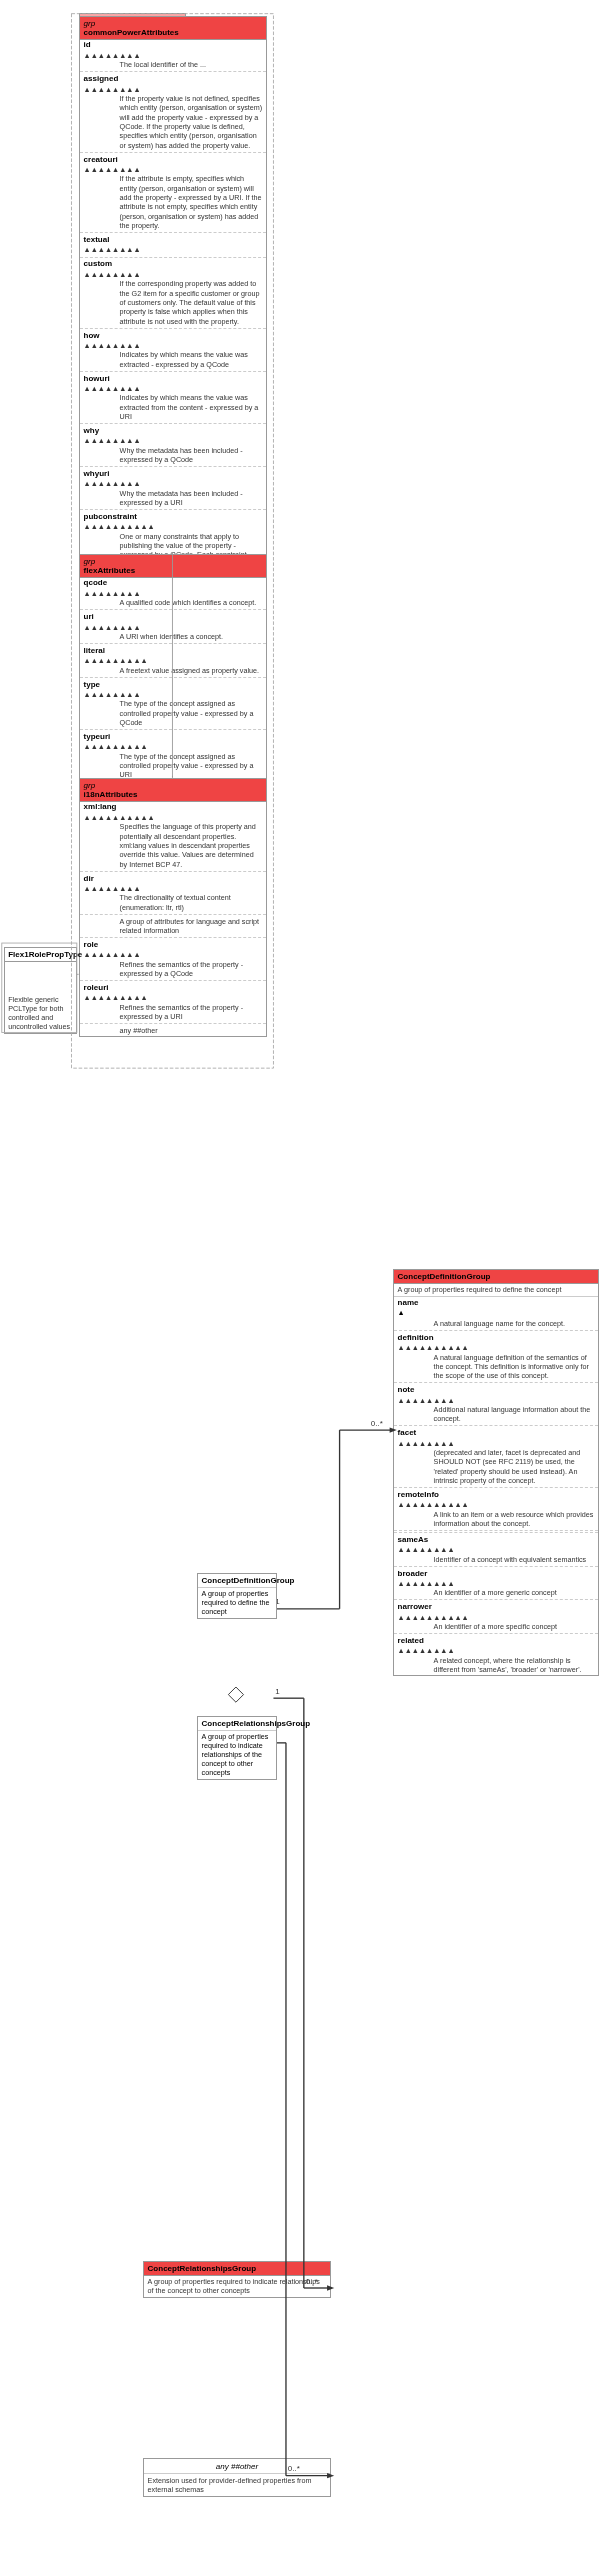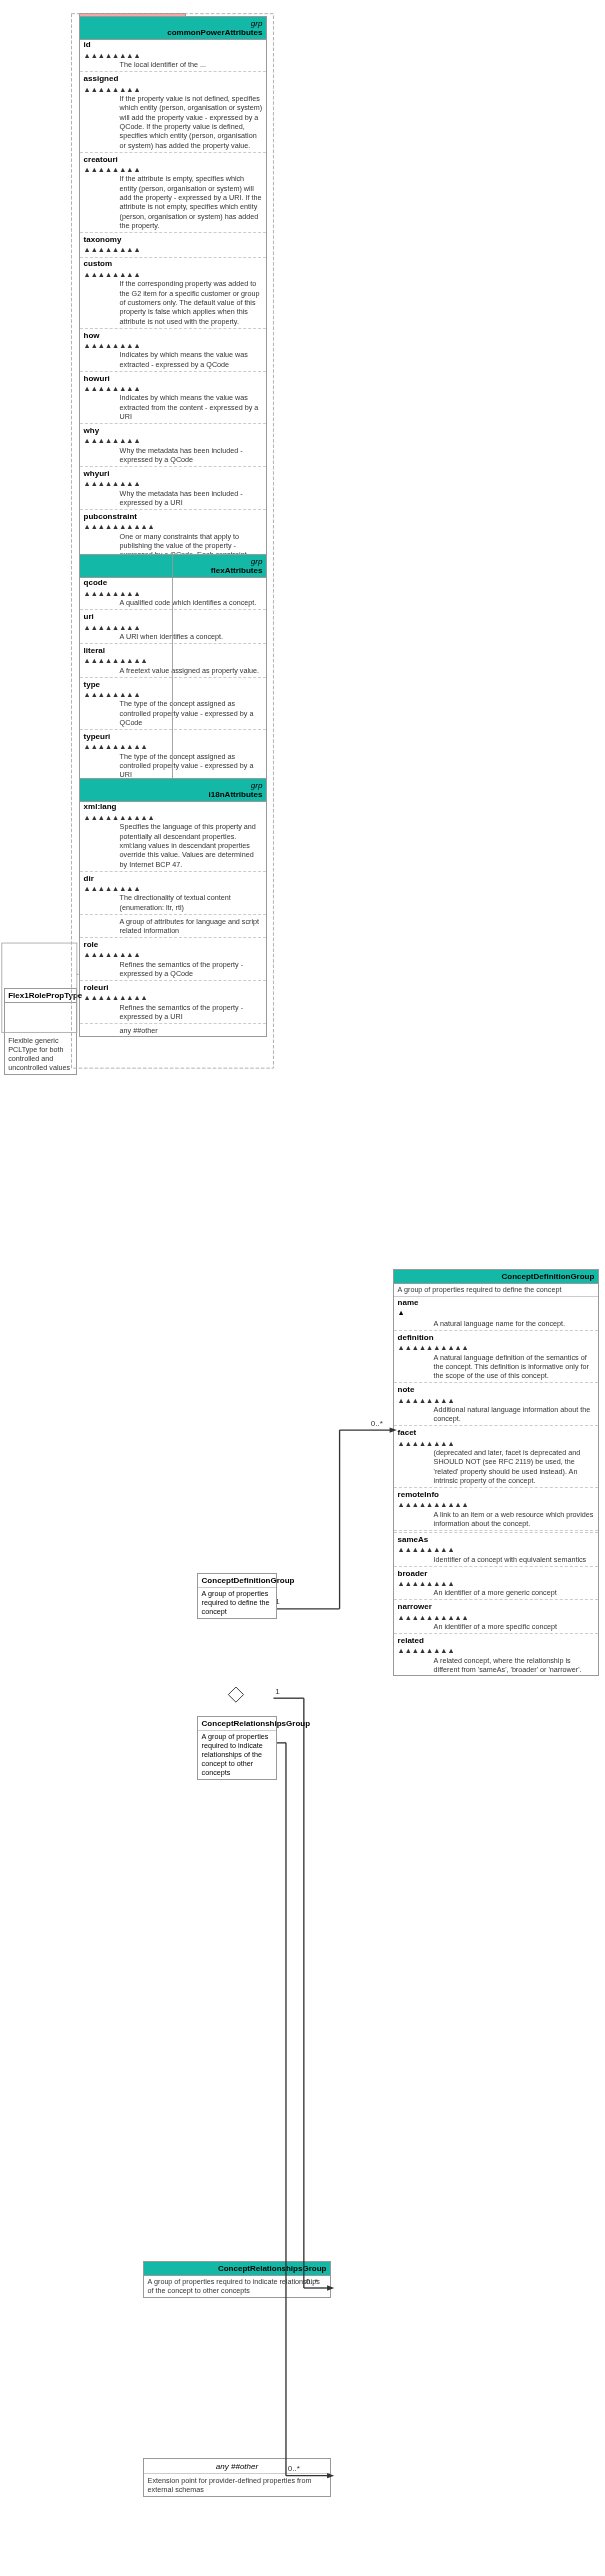--- a/index.html
+++ b/index.html
@@ -17,25 +17,25 @@
       background: #fff;
     }
 
     
     .uml-box {
       border: 0.9px solid #999;
       background: #fff;
       position: absolute;
     }
     .uml-box-header {
-      background: #14b8a6;
+      background: #ef4444;
       border-bottom: 0.9px solid #999;
       padding: 1.8px 3.6px;
       font-size: 8px;
-      text-align: right;
+      text-align: left;
       font-weight: bold;
     }
     .uml-box-header .stereotype {
       font-weight: normal;
       font-style: italic;
       display: block;
       font-size: 8px;
     }
     .uml-field {
       padding: 0.9px 3.6px;
@@ -109,21 +109,21 @@
       <span class="field-desc">If the property value is not defined, specifies which entity (person, organisation or system) will add the property value - expressed by a QCode. If the property value is defined, specifies which entity (person, organisation or system) has added the property value.</span>
     </div>
     <div class="uml-field-separator"></div>
     <div class="uml-field">
       <span class="field-name">creatouri</span>
       <span class="field-dots">▲▲▲▲▲▲▲▲</span>
       <span class="field-desc">If the attribute is empty, specifies which entity (person, organisation or system) will add the property - expressed by a URI. If the attribute is not empty, specifies which entity (person, organisation or system) has added the property.</span>
     </div>
     <div class="uml-field-separator"></div>
     <div class="uml-field">
-      <span class="field-name">taxonomy</span>
+      <span class="field-name">textual</span>
       <span class="field-dots">▲▲▲▲▲▲▲▲</span>
     </div>
     <div class="uml-field-separator"></div>
     <div class="uml-field">
       <span class="field-name">custom</span>
       <span class="field-dots">▲▲▲▲▲▲▲▲</span>
       <span class="field-desc">If the corresponding property was added to the G2 item for a specific customer or group of customers only. The default value of this property is false which applies when this attribute is not used with the property.</span>
     </div>
     <div class="uml-field-separator"></div>
     <div class="uml-field">
@@ -238,21 +238,21 @@
       <span class="field-name">roleuri</span>
       <span class="field-dots">▲▲▲▲▲▲▲▲▲</span>
       <span class="field-desc">Refines the semantics of the property - expressed by a URI</span>
     </div>
     <div class="uml-field-separator"></div>
     <div class="uml-field">
       <span class="field-desc">any ##other</span>
     </div>
   </div>
 
-  <div class="uml-box" style="left:3.6px;top:988px;width:73px;border:0.9px solid #999;">
+  <div class="uml-box" style="left:3.6px;top:947px;width:73px;border:0.9px solid #999;">
     <div style="padding:1.8px 3.6px;font-size:8px;font-weight:bold;border-bottom:0.9px solid #999;text-align:center;">
       <span>Flex1RolePropType</span>
     </div>
     <div style="padding:1.8px 3.6px;font-size:7.2px;color:#333;margin-top:32px;">
       <span>Flexible generic PCLType for both controlled and uncontrolled values</span>
     </div>
   </div>
 
   <div class="uml-box" style="left:393px;top:1269px;width:206px;">
     <div class="uml-box-header">
@@ -324,21 +324,21 @@
     <div style="padding:1.8px 3.6px;font-size:7.2px;color:#333;">
       A group of properties required to indicate relationships of the concept to other concepts
     </div>
   </div>
 
   <div class="uml-box" style="left:143px;top:2458px;width:188px;">
     <div style="padding:2.7px 3.6px;font-size:8px;font-style:italic;text-align:center;">
       any ##other
     </div>
     <div style="padding:1.8px 3.6px;font-size:7.2px;color:#333;border-top:0.9px solid #ccc;">
-      Extension point for provider-defined properties from external schemas
+      Extension used for provider-defined properties from external schemas
     </div>
   </div>
 
   <svg class="svg-overlay" viewBox="0 0 677 2882" width="605" height="2576" style="font-size:10px">
 
     <line x1="193" y1="618" x2="193" y2="870" stroke="#999" stroke-width="1"></line>
 
     <line x1="193" y1="868" x2="193" y2="870" stroke="#999" stroke-width="1"></line>
 
     <rect x="80" y="15" width="226" height="1180" fill="none" stroke="#aaa" stroke-width="1" stroke-dasharray="4,2"></rect>

